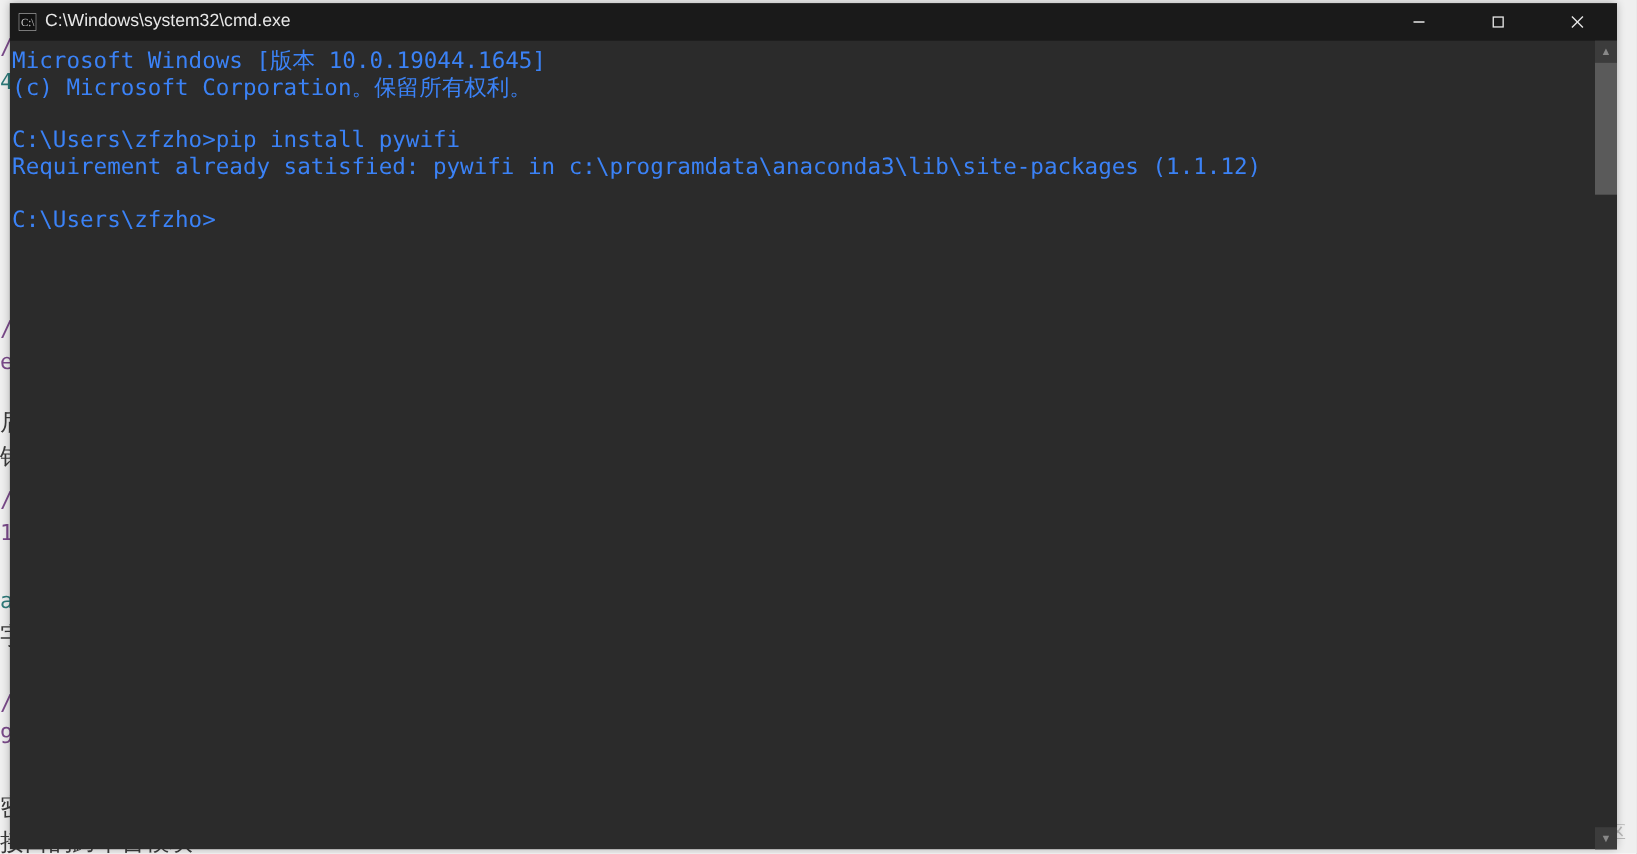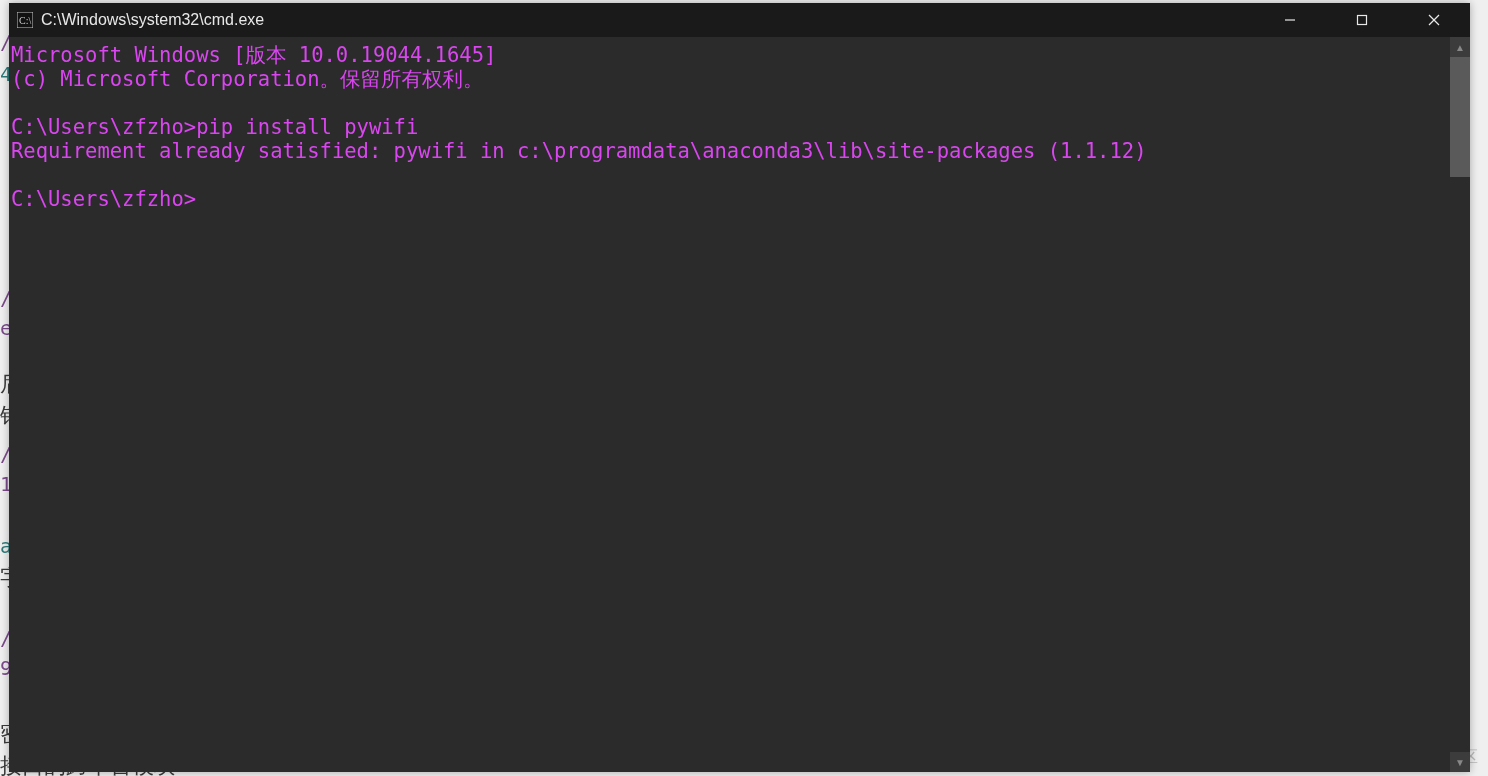--- a/index.html
+++ b/index.html
@@ -70,21 +70,21 @@
     display: flex; align-items: center; justify-content: center;
     color: #e8e8e8;
   }
   .cmd-body {
     position: absolute;
     left: 0; top: 34px; right: 20px; bottom: 0;
     padding: 6px 0 0 2px;
     font-family: "NSimSun","SimSun",Consolas,monospace;
     font-size: 20.5px;
     line-height: 24px;
-    color: #d946ef;
+    color: #3b82f6;
     white-space: pre;
   }
   .scrollbar {
     position: absolute;
     right: 0; top: 34px; bottom: 0;
     width: 20px;
     background: #2b2b2b;
   }
   .scroll-btn {
     width: 20px; height: 20px;

